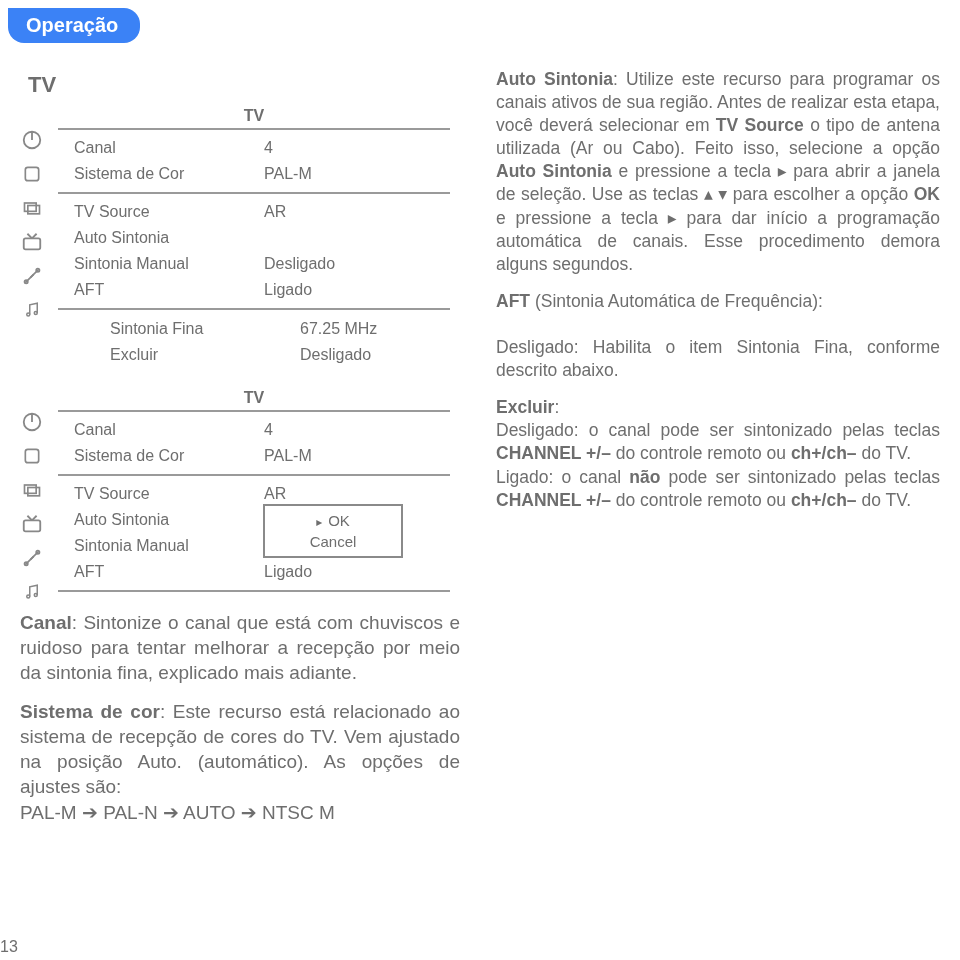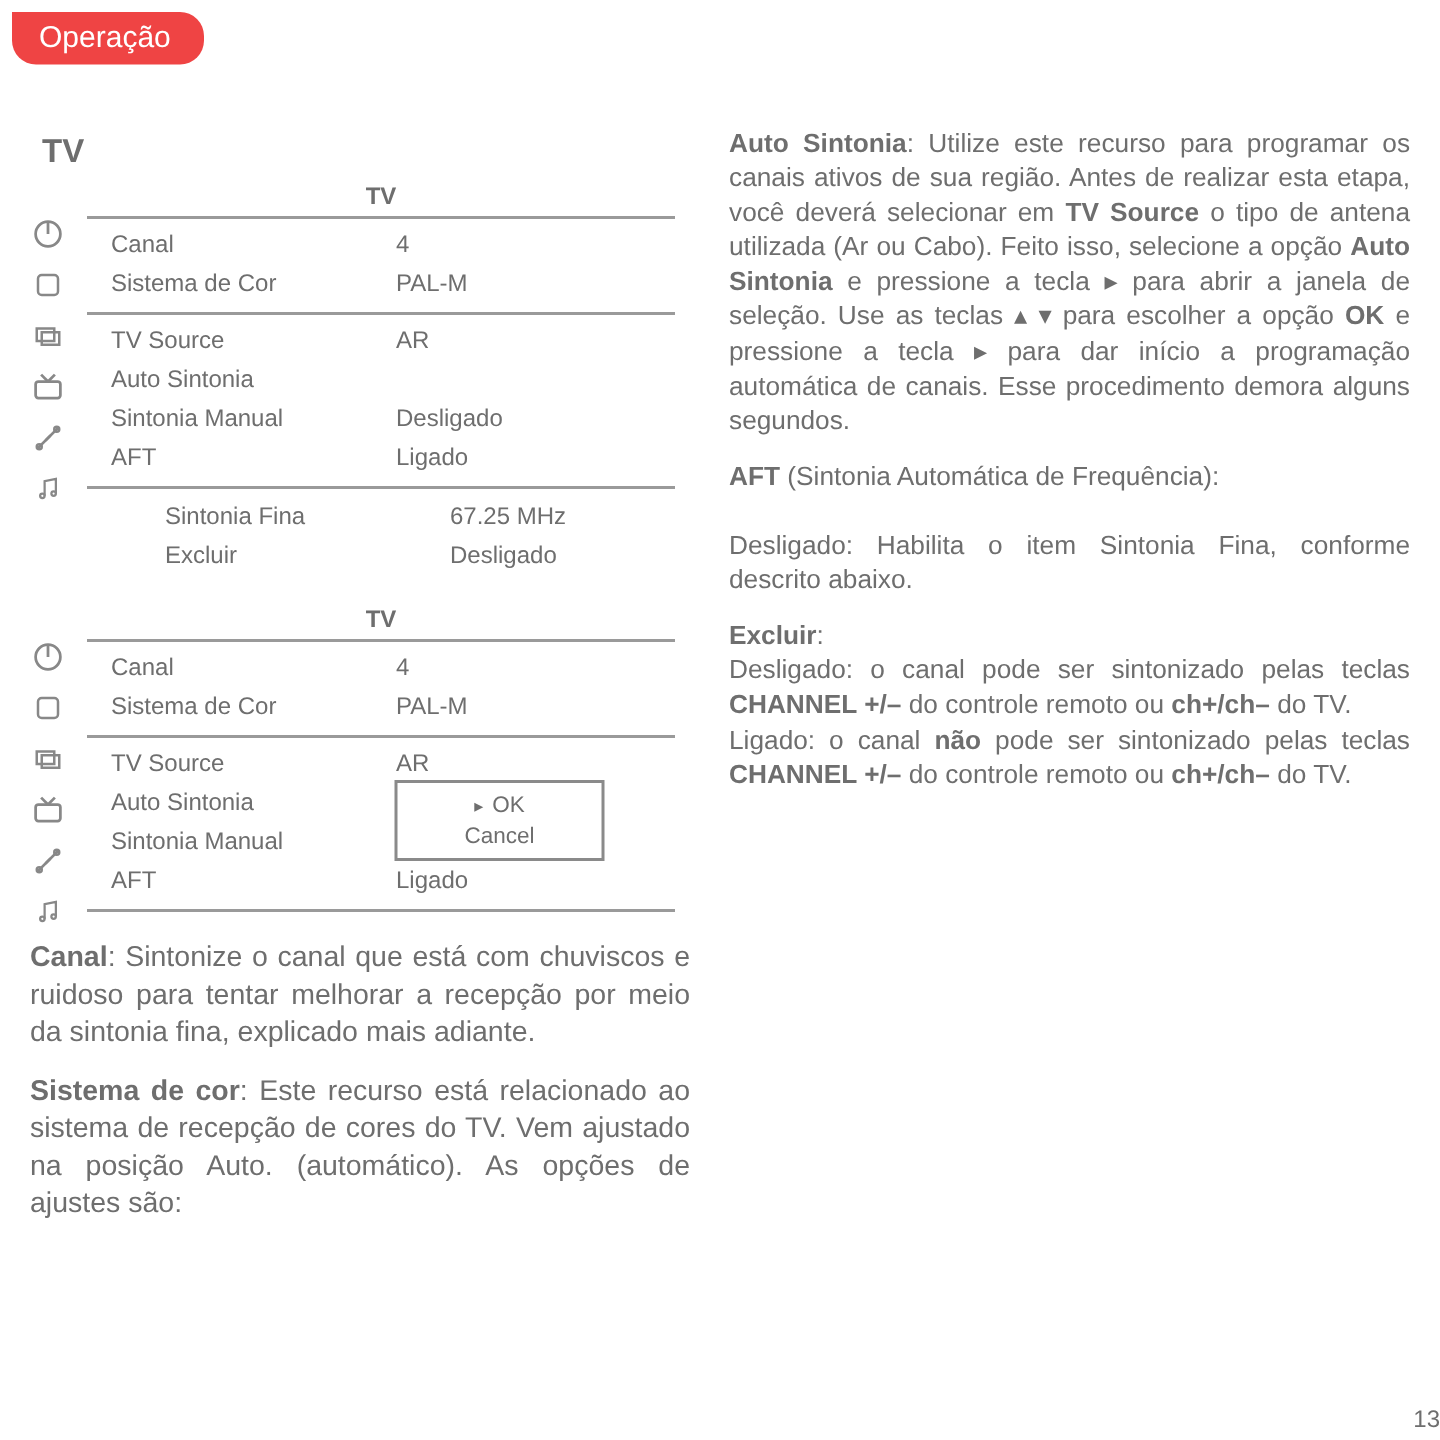--- a/index.html
+++ b/index.html
@@ -8,36 +8,36 @@
     height: 960px;
     background: #fff;
     font-family: Arial, Helvetica, sans-serif;
     color: #6e6e6e;
     position: relative;
   }
   .badge {
     position: absolute;
     top: 8px;
     left: 8px;
-    background: #ef4444;
+    background: #3b82f6;
     color: #fff;
     font-size: 20px;
     padding: 6px 22px 6px 18px;
     border-radius: 16px;
     border-top-left-radius: 0;
+    font-weight: bold;
   }
   .cols {
     position: absolute;
     top: 68px;
     left: 20px;
     right: 20px;
     bottom: 10px;
     display: flex;
-    gap: 26px;
-    margin-top: 16px;
+    gap: 36px;
   }
   .left { width: 440px; flex: 0 0 440px; }
   .right { flex: 1; font-size: 17.5px; line-height: 1.32; }
   .right p { margin-bottom: 14px; text-align: justify; }
   .right b { font-weight: bold; color: #6e6e6e; }
 
   .tv-label {
     font-size: 22px;
     font-weight: bold;
     color: #6e6e6e;
@@ -109,21 +109,21 @@
     line-height: 1.32;
     margin-top: 14px;
     text-align: justify;
   }
   .left-text p { margin-bottom: 14px; }
   .left-text b { font-weight: bold; }
   .pagenum {
     position: absolute;
     bottom: 4px;
     left: 0; right: 0;
-    text-align: right;
+    text-align: left;
     font-size: 16px;
   }
   svg { display:block; }
 </style>
 </head>
 <body>
 
 <div class="badge">Operação</div>
 
 <div class="cols">
@@ -290,21 +290,21 @@
         <div class="popup">
           <div class="okline">OK</div>
           <div>Cancel</div>
         </div>
       </div>
     </div>
 
     <div class="left-text">
       <p><b>Canal</b><span>: Sintonize o canal que está com chuviscos e ruidoso para tentar melhorar a recepção por meio da sintonia fina, explicado mais adiante.</span></p>
       <p><b>Sistema de cor</b><span>: Este recurso está relacionado ao sistema de recepção de cores do TV. Vem ajustado na posição Auto. (automático). As opções de ajustes são:</span><br>
-      </p>
+      <span>PAL-M  ➔  PAL-N  ➔  AUTO  ➔  NTSC M</span></p>
     </div>
   </div>
 
   <div class="right">
 
     <p><b>Auto Sintonia</b><span>: Utilize este recurso para programar os canais ativos de sua região. Antes de realizar esta etapa, você deverá selecionar em </span><b>TV Source</b><span> o tipo de antena utilizada (Ar ou Cabo). Feito isso, selecione a opção </span><b>Auto Sintonia</b><span> e pressione a tecla ▸ para abrir a janela de seleção. Use as teclas ▴ ▾ para escolher a opção </span><b>OK</b><span> e pressione a tecla ▸ para dar início a programação automática de canais. Esse procedimento demora alguns segundos.</span></p>
 
 
     <p><b>AFT</b><span> (Sintonia Automática de Frequência):</span><br>
     <br>

